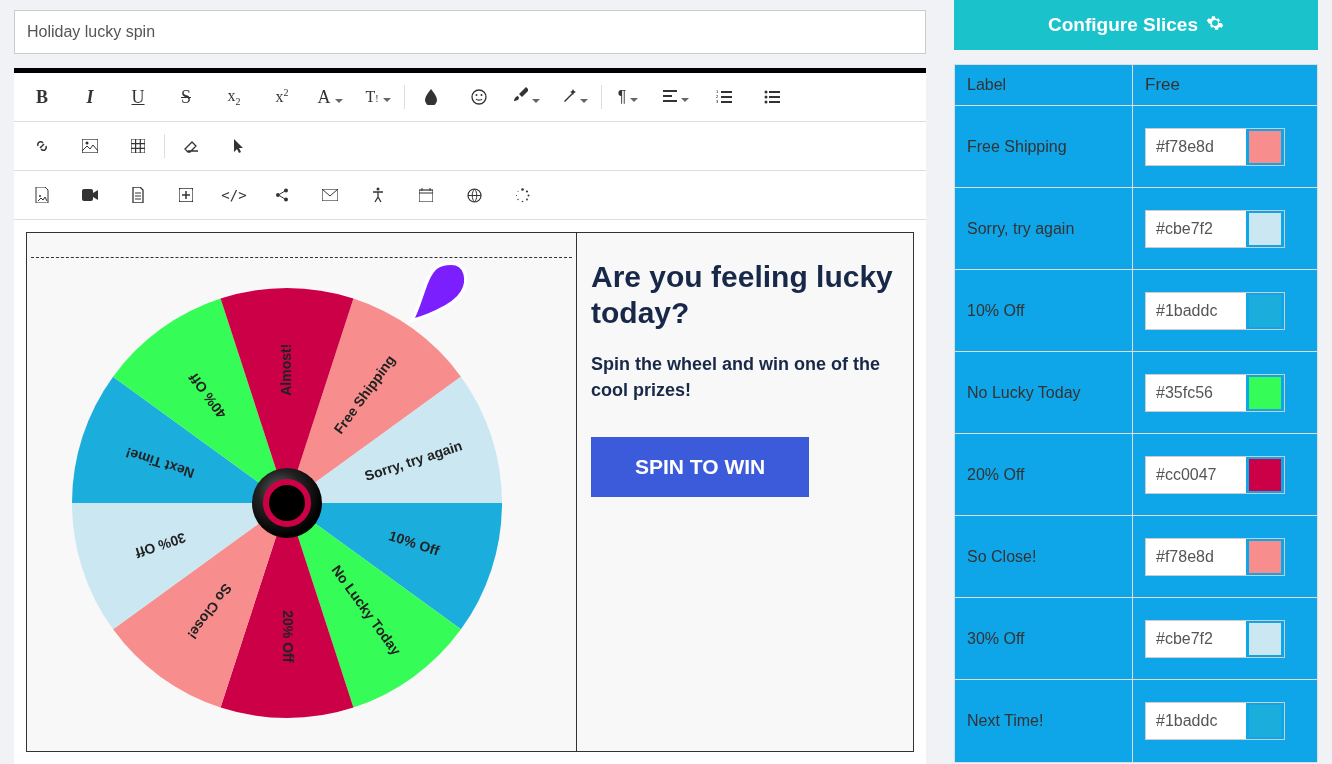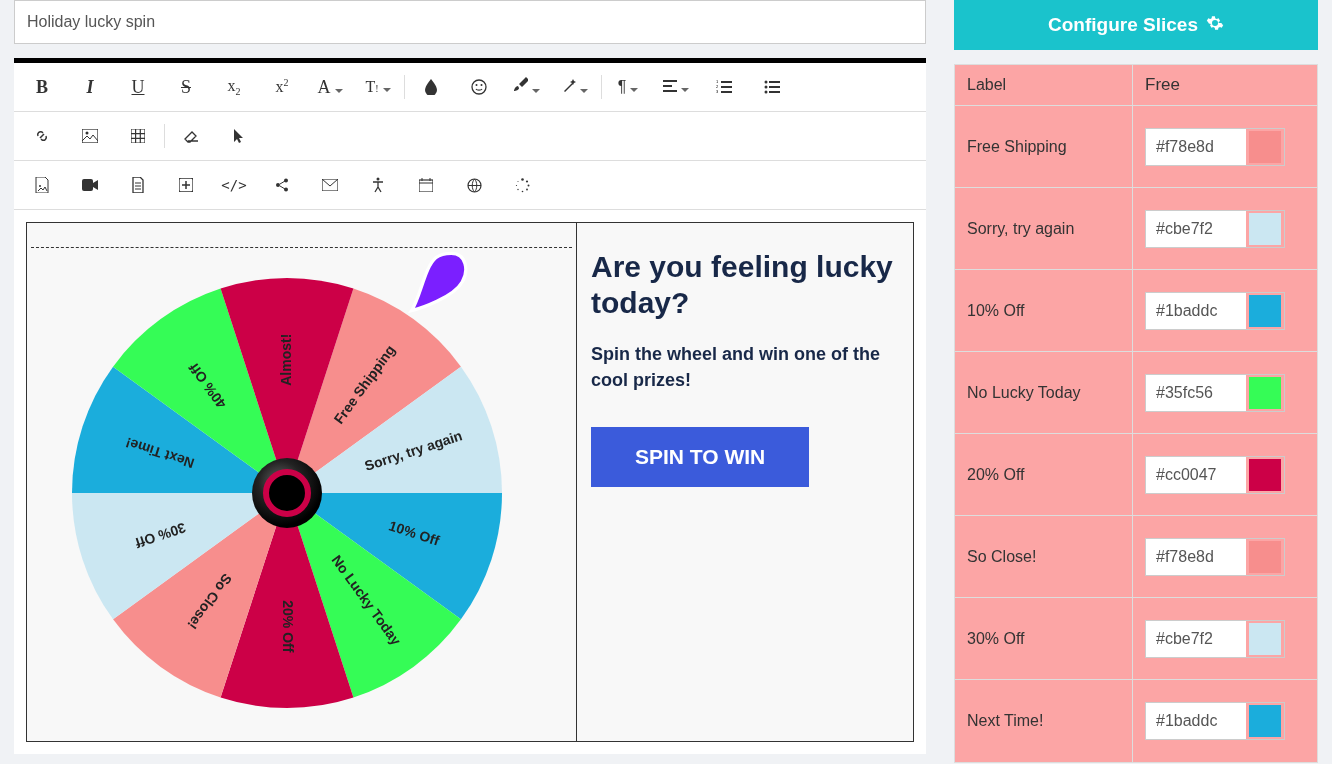--- a/index.html
+++ b/index.html
@@ -1,38 +1,38 @@
 <!DOCTYPE html>
 <html><head>
 <meta charset="utf-8">
 <style>
 * { box-sizing: border-box; margin: 0; padding: 0; }
 body { font-family: Arial, Helvetica, sans-serif; background: #f0f2f5; width: 1332px; height: 764px; overflow: hidden; display: flex; }
-.left { width: 940px; padding: 0 14px; }
+.left { width: 940px; padding: 10px 14px; }
 .header-row { display: flex; gap: 10px; margin-bottom: 14px; }
 .title-input { flex: 1; height: 44px; border: 1px solid #ccc; background: #fff; font-size: 16px; padding: 0 12px; color: #555; }
 .btn { height: 44px; padding: 0 18px; font-size: 16px; color: #fff; border: none; cursor: pointer; }
 .btn-preview { background: #1abc9c; }
 .btn-save { background: #2876c1; }
 .editor-wrap { background: #fff; border-top: 5px solid #000; }
 .toolbar { border-bottom: 1px solid #ddd; padding: 4px 4px; display: flex; flex-wrap: wrap; align-items: center; }
 .toolbar .tb { width: 48px; height: 40px; display: flex; align-items: center; justify-content: center; color: #333; font-size: 16px; cursor: pointer; position: relative; }
 .toolbar .sep { width: 1px; height: 24px; background: #ddd; margin: 0 2px; }
 .dropdown-caret::after { content: ""; display: inline-block; margin-left: 4px; border-top: 4px solid #666; border-left: 4px solid transparent; border-right: 4px solid transparent; }
 .canvas { padding: 12px; }
 .canvas-inner { border: 1px solid #333; height: 520px; display: flex; position: relative; background: #f8f8f8; }
 .canvas-left { width: 550px; position: relative; border-right: 1px solid #333; }
 .canvas-left::before { content:""; position:absolute; top:24px; left:4px; right:4px; border-top:1px dashed #333; }
 .canvas-right { flex: 1; padding: 26px 14px; }
 .headline { font-size: 30px; font-weight: 700; color: #182848; line-height: 1.2; margin-bottom: 20px; }
 .subline { font-size: 18px; font-weight: 700; color: #182848; line-height: 1.45; margin-bottom: 34px; }
 .spin-btn { background: #3b5bdb; color: #fff; font-weight: 700; font-size: 21px; border: none; padding: 18px 44px; cursor: pointer; }
 .right { flex: 1; padding: 0 14px; }
 .config-header { background: #1ac3cc; color: #fff; height: 50px; display: flex; align-items: center; justify-content: center; gap: 8px; font-size: 19px; font-weight: 700; margin-bottom: 14px; }
-.slice-table { border: 1px solid #ddd; background: #fca5a5; }
+.slice-table { border: 1px solid #ddd; background: #0ea5e9; }
 .slice-head, .slice-row { display: flex; border-bottom: 1px solid #ddd; }
 .slice-row:last-child { border-bottom: none; }
 .slice-head { font-weight: 500; color: #333; font-size: 17px; }
 .col-label { width: 178px; padding: 14px 12px; border-right: 1px solid #ddd; color:#333; font-size:16px; display:flex; align-items:center; }
 .col-color { flex: 1; padding: 14px 12px; display: flex; align-items: center; }
 .slice-head .col-label, .slice-head .col-color { padding: 10px 12px; }
 .color-box { display: flex; align-items: center; border: 1px solid #ccc; height: 38px; }
 .color-input { border: none; width: 100px; padding: 8px 10px; font-size: 16px; color: #555; height: 100%; }
 .color-swatch { width: 32px; height: 32px; margin: 0 3px; }
 .slice-row { min-height: 82px; }

